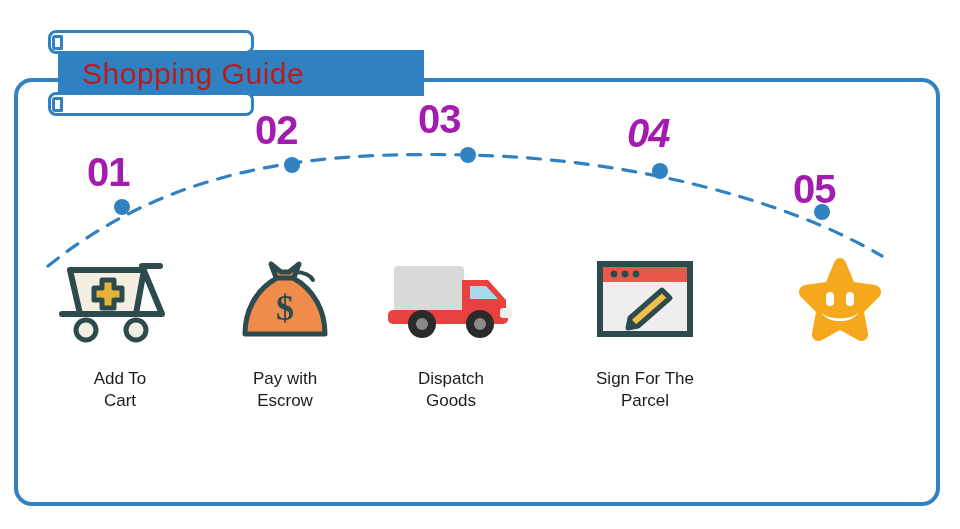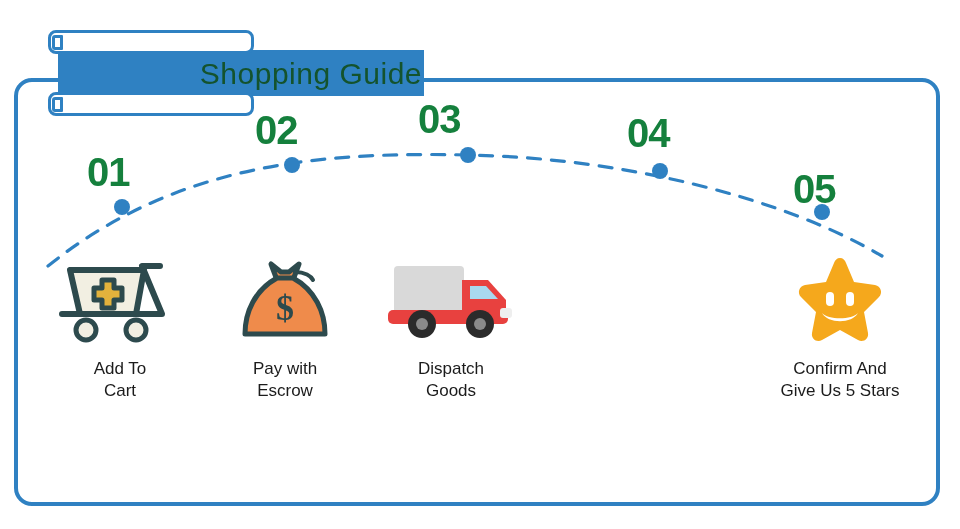--- a/index.html
+++ b/index.html
@@ -71,61 +71,60 @@
   }
   .ribbon-knob.top { top: 17px; }
   .ribbon-knob.bot { top: 79px; }
   #ribbon-title {
     position: absolute;
     left: 58px;
     top: 34px;
     width: 340px;
     height: 44px;
     line-height: 44px;
-    color: #14532d;
+    color: #b91c1c;
     font-size: 30px;
     font-weight: 400;
     letter-spacing: 0.5px;
     white-space: nowrap;
-    text-align: right;
   }
 
   
   #arc-svg {
     position: absolute;
     left: 0;
     top: 0;
     width: 960px;
     height: 529px;
     pointer-events: none;
   }
   .step-number {
     position: absolute;
-    color: #15803d;
+    color: #a21caf;
     font-size: 40px;
     font-weight: 700;
     letter-spacing: -1px;
     line-height: 1;
     white-space: nowrap;
   }
 
   
   .step {
     position: absolute;
     width: 190px;
     text-align: center;
   }
   .step-icon {
     height: 96px;
     display: flex;
     align-items: flex-end;
     justify-content: center;
   }
   .step-label {
-    margin-top: 14px;
+    margin-top: 24px;
     color: #1b1b1b;
     font-size: 17px;
     line-height: 22px;
     font-weight: 400;
     white-space: pre-line;
   }
 </style>
 </head>
 <body>
 
@@ -147,21 +146,21 @@
     <circle cx="122" cy="207" r="8" fill="#2f81c2"></circle>
     <circle cx="292" cy="165" r="8" fill="#2f81c2"></circle>
     <circle cx="468" cy="155" r="8" fill="#2f81c2"></circle>
     <circle cx="660" cy="171" r="8" fill="#2f81c2"></circle>
     <circle cx="822" cy="212" r="8" fill="#2f81c2"></circle>
   </svg>
 
   <div class="step-number" style="left:87px;  top:152px;">01</div>
   <div class="step-number" style="left:255px; top:110px;">02</div>
   <div class="step-number" style="left:418px; top:99px;">03</div>
-  <div class="step-number" style="left:627px; top:113px;">04</div>
+  <div class="step-number" style="left:627px; top:113px;font-style:italic;">04</div>
   <div class="step-number" style="left:793px; top:155px;margin-top:14px;">05</div>
 
   <div class="step" style="left:25px; top:248px;">
     <div class="step-icon">
       <svg width="124" height="92" viewBox="0 0 124 92">
         <path d="M12 18 H86 L78 62 H22 Z" fill="#f2efe2" stroke="#2d4a4d" stroke-width="6" stroke-linejoin="round"></path>
         <path d="M4 62 H104 L84 14 H102" fill="none" stroke="#2d4a4d" stroke-width="6" stroke-linecap="round" stroke-linejoin="round"></path>
         <path d="M44 28 H56 V36 H64 V48 H56 V56 H44 V48 H36 V36 H44 Z" fill="#e3b23c" stroke="#2d4a4d" stroke-width="5" stroke-linejoin="round"></path>
         <circle cx="28" cy="78" r="10" fill="#f2efe2" stroke="#2d4a4d" stroke-width="5"></circle>
         <circle cx="78" cy="78" r="10" fill="#f2efe2" stroke="#2d4a4d" stroke-width="5"></circle>
@@ -195,29 +194,42 @@
         <circle cx="42" cy="72" r="14" fill="#2b2b2b"></circle>
         <circle cx="42" cy="72" r="6" fill="#8a8a8a"></circle>
         <circle cx="100" cy="72" r="14" fill="#2b2b2b"></circle>
         <circle cx="100" cy="72" r="6" fill="#8a8a8a"></circle>
       </svg>
     </div>
     <div class="step-label">Dispatch
 Goods</div>
   </div>
 
+  <div class="step" style="left:550px; top:248px;">
+    <div class="step-icon">
+      <svg width="110" height="92" viewBox="0 0 110 92">
+        <rect x="10" y="12" width="90" height="70" fill="#eeeeee" stroke="#2d4a4d" stroke-width="6"></rect>
+        <rect x="13" y="15" width="84" height="15" fill="#e8594b"></rect>
+        <circle cx="24" cy="22" r="3.4" fill="#2d4a4d"></circle>
+        <circle cx="35" cy="22" r="3.4" fill="#2d4a4d"></circle>
+        <circle cx="46" cy="22" r="3.4" fill="#2d4a4d"></circle>
+        <path d="M72 38 L80 46 L48 74 L38 76 L40 66 Z" fill="#f0c04a" stroke="#2d4a4d" stroke-width="5" stroke-linejoin="round"></path>
+        <path d="M40 66 L38 76 L48 74 Z" fill="#2d4a4d"></path>
+      </svg>
+    </div>
+    <div class="step-label">Sign For The
+Parcel</div>
+  </div>
 
   <div class="step" style="left:745px; top:248px;">
     <div class="step-icon">
       <svg width="104" height="92" viewBox="0 0 104 92">
         <path d="M52 6 C55 6 57 8 58 11 L66 30 L87 33 C93 34 95 41 91 45 L76 60 L80 81
                  C81 87 75 91 70 88 L52 78 L34 88 C29 91 23 87 24 81 L28 60 L13 45
                  C9 41 11 34 17 33 L38 30 L46 11 C47 8 49 6 52 6 Z" fill="#f5a81c"></path>
         <rect x="38" y="40" width="8" height="14" rx="4" fill="#ffffff"></rect>
         <rect x="58" y="40" width="8" height="14" rx="4" fill="#ffffff"></rect>
         <path d="M34 61 C40 72 64 72 70 61 C64 68 40 68 34 61 Z" fill="#ffffff"></path>
       </svg>
     </div>
-    <div class="step-label">Confirm And
-Give Us 5 Stars</div>
   </div>
 
 </div>
 
 </body></html>

